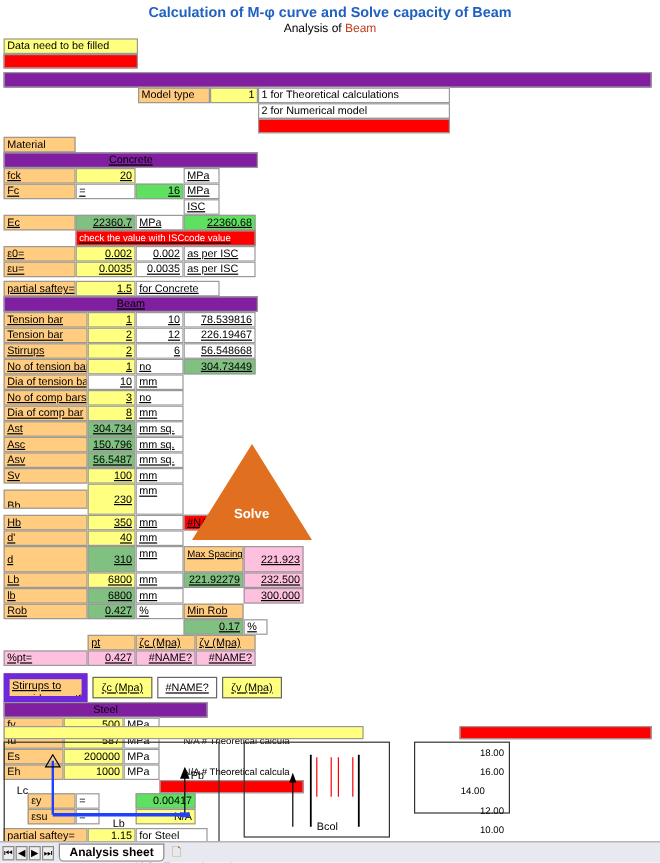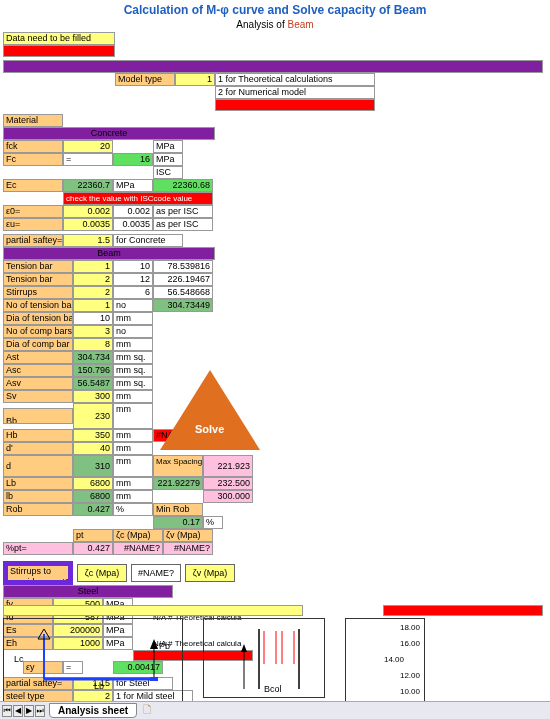--- a/index.html
+++ b/index.html
@@ -20,21 +20,21 @@
   .row { display: flex; align-items: center; }
   .spacer { height: 3px; }
   .w40 { width: 40px; } .w50 { width: 50px; } .w60 { width: 60px; } .w70 { width: 70px; }
   .w30 { width: 30px; } .w80 { width: 80px; }
   .w20 { width: 20px; }
   .right { text-align: right; }
   .tabs { position: absolute; bottom: 0; left: 0; right: 0; background: #e8e8f0; border-top: 1px solid #aaa; height: 18px; display:flex; align-items:center; }
   .tab { display:inline-block; background:#fff; border:1px solid #888; border-radius:0 0 4px 4px; padding:1px 8px; font-size:10px; font-weight:bold; margin-left:4px;}
   .tabctrl { display:inline-flex; gap:1px; margin-left:2px; }
   .tabctrl span { width:10px; height:12px; border:1px solid #888; font-size:8px; text-align:center; line-height:10px; background:#eee;}
-  .leftcol { display:inline-block; vertical-align:top; width:290px; }
+  .leftcol { display:inline-block; vertical-align:top; width:290px;text-decoration:underline; }
   .rightcol { display:inline-block; vertical-align:top; width:255px; }
   .triangle { width:0; height:0; border-left:50px solid transparent; border-right:50px solid transparent; border-bottom:80px solid #e07020; position:absolute; left:160px; top:370px; }
   .tri-label { position:absolute; left:195px; top:423px; color:#fff; font-weight:bold; font-size:11px; }
   .chartbox { border:1px solid #333; display:inline-block; vertical-align:top; }
   .main { position: relative; height: 719px; padding: 0 3px; }
 </style>
 </head>
 <body>
 
 <div class="main">
@@ -173,21 +173,21 @@
       <span class="cell green w40 right">150.796</span>
       <span class="cell white w40">mm sq.</span>
     </div>
     <div class="row">
       <span class="cell orange w70">Asv</span>
       <span class="cell green w40 right">56.5487</span>
       <span class="cell white w40">mm sq.</span>
     </div>
     <div class="row">
       <span class="cell orange w70">Sv</span>
-      <span class="cell yellow w40 right">300</span>
+      <span class="cell yellow w40 right">100</span>
       <span class="cell white w40">mm</span>
     </div>
     <div class="row" style="height:26px">
       <span class="cell orange w70" style="height:16px;line-height:24px">Bb</span>
       <span class="cell yellow w40 right" style="height:26px;line-height:24px">230</span>
       <span class="cell white w40" style="height:26px">mm</span>
     </div>
     <div class="row">
       <span class="cell orange w70">Hb</span>
       <span class="cell yellow w40 right">350</span>
@@ -286,20 +286,27 @@
     <div class="row">
         <span style="width:130px"></span>
         <span class="cell redbg" style="width:120px;height:11px"></span>
       </div>
     <div class="row">
       <span class="w20"></span>
       <span class="cell orange w40">εy</span>
       <span class="cell white w20">=</span>
       <span class="w30"></span>
       <span class="cell brightgreen w50 right">0.00417</span>
+    </div>
+    <div class="row">
+      <span class="w20"></span>
+      <span class="cell orange w40">εsu</span>
+      <span class="cell white w20">=</span>
+      <span class="w30"></span>
+      <span class="cell yellow w50 right">N/A</span>
     </div>
     <div class="spacer"></div>
     <div class="row">
       <span class="cell orange w70">partial saftey=</span>
       <span class="cell yellow w40 right">1.15</span>
       <span class="cell white w60">for Steel</span>
     </div>
     <div class="row">
       <span class="cell orange w70">steel type</span>
       <span class="cell yellow w40 right">2</span>
@@ -345,21 +352,21 @@
           <line x1="95" y1="10" x2="95" y2="70" stroke="#000" stroke-width="1.5"></line>
           <line x1="60" y1="12" x2="60" y2="45" stroke="#f00" stroke-width="1"></line>
           <line x1="72" y1="12" x2="72" y2="45" stroke="#f00" stroke-width="1"></line>
           <line x1="78" y1="12" x2="78" y2="45" stroke="#f00" stroke-width="1"></line>
           <line x1="90" y1="12" x2="90" y2="45" stroke="#f00" stroke-width="1"></line>
           <line x1="40" y1="70" x2="40" y2="30" stroke="#000"></line>
           <polygon points="40,25 37,33 43,33" fill="#000"></polygon>
         </svg>
         <span style="position:absolute;left:60px;top:65px">Bcol</span>
       </div>
-      <div class="chartbox" style="width:80px;height:84px;position:relative;font-size:8px">
+      <div class="chartbox" style="width:80px;height:60px;position:relative;font-size:8px">
         <div style="position:absolute;right:4px;top:4px">18.00</div>
         <div style="position:absolute;right:4px;top:20px">16.00</div>
         <div style="position:absolute;right:20px;top:36px">14.00</div>
         <div style="position:absolute;right:4px;top:52px">12.00</div>
         <div style="position:absolute;right:4px;top:68px">10.00</div>
       </div>
     </div>
   </div>
 
   <div class="tabs">

